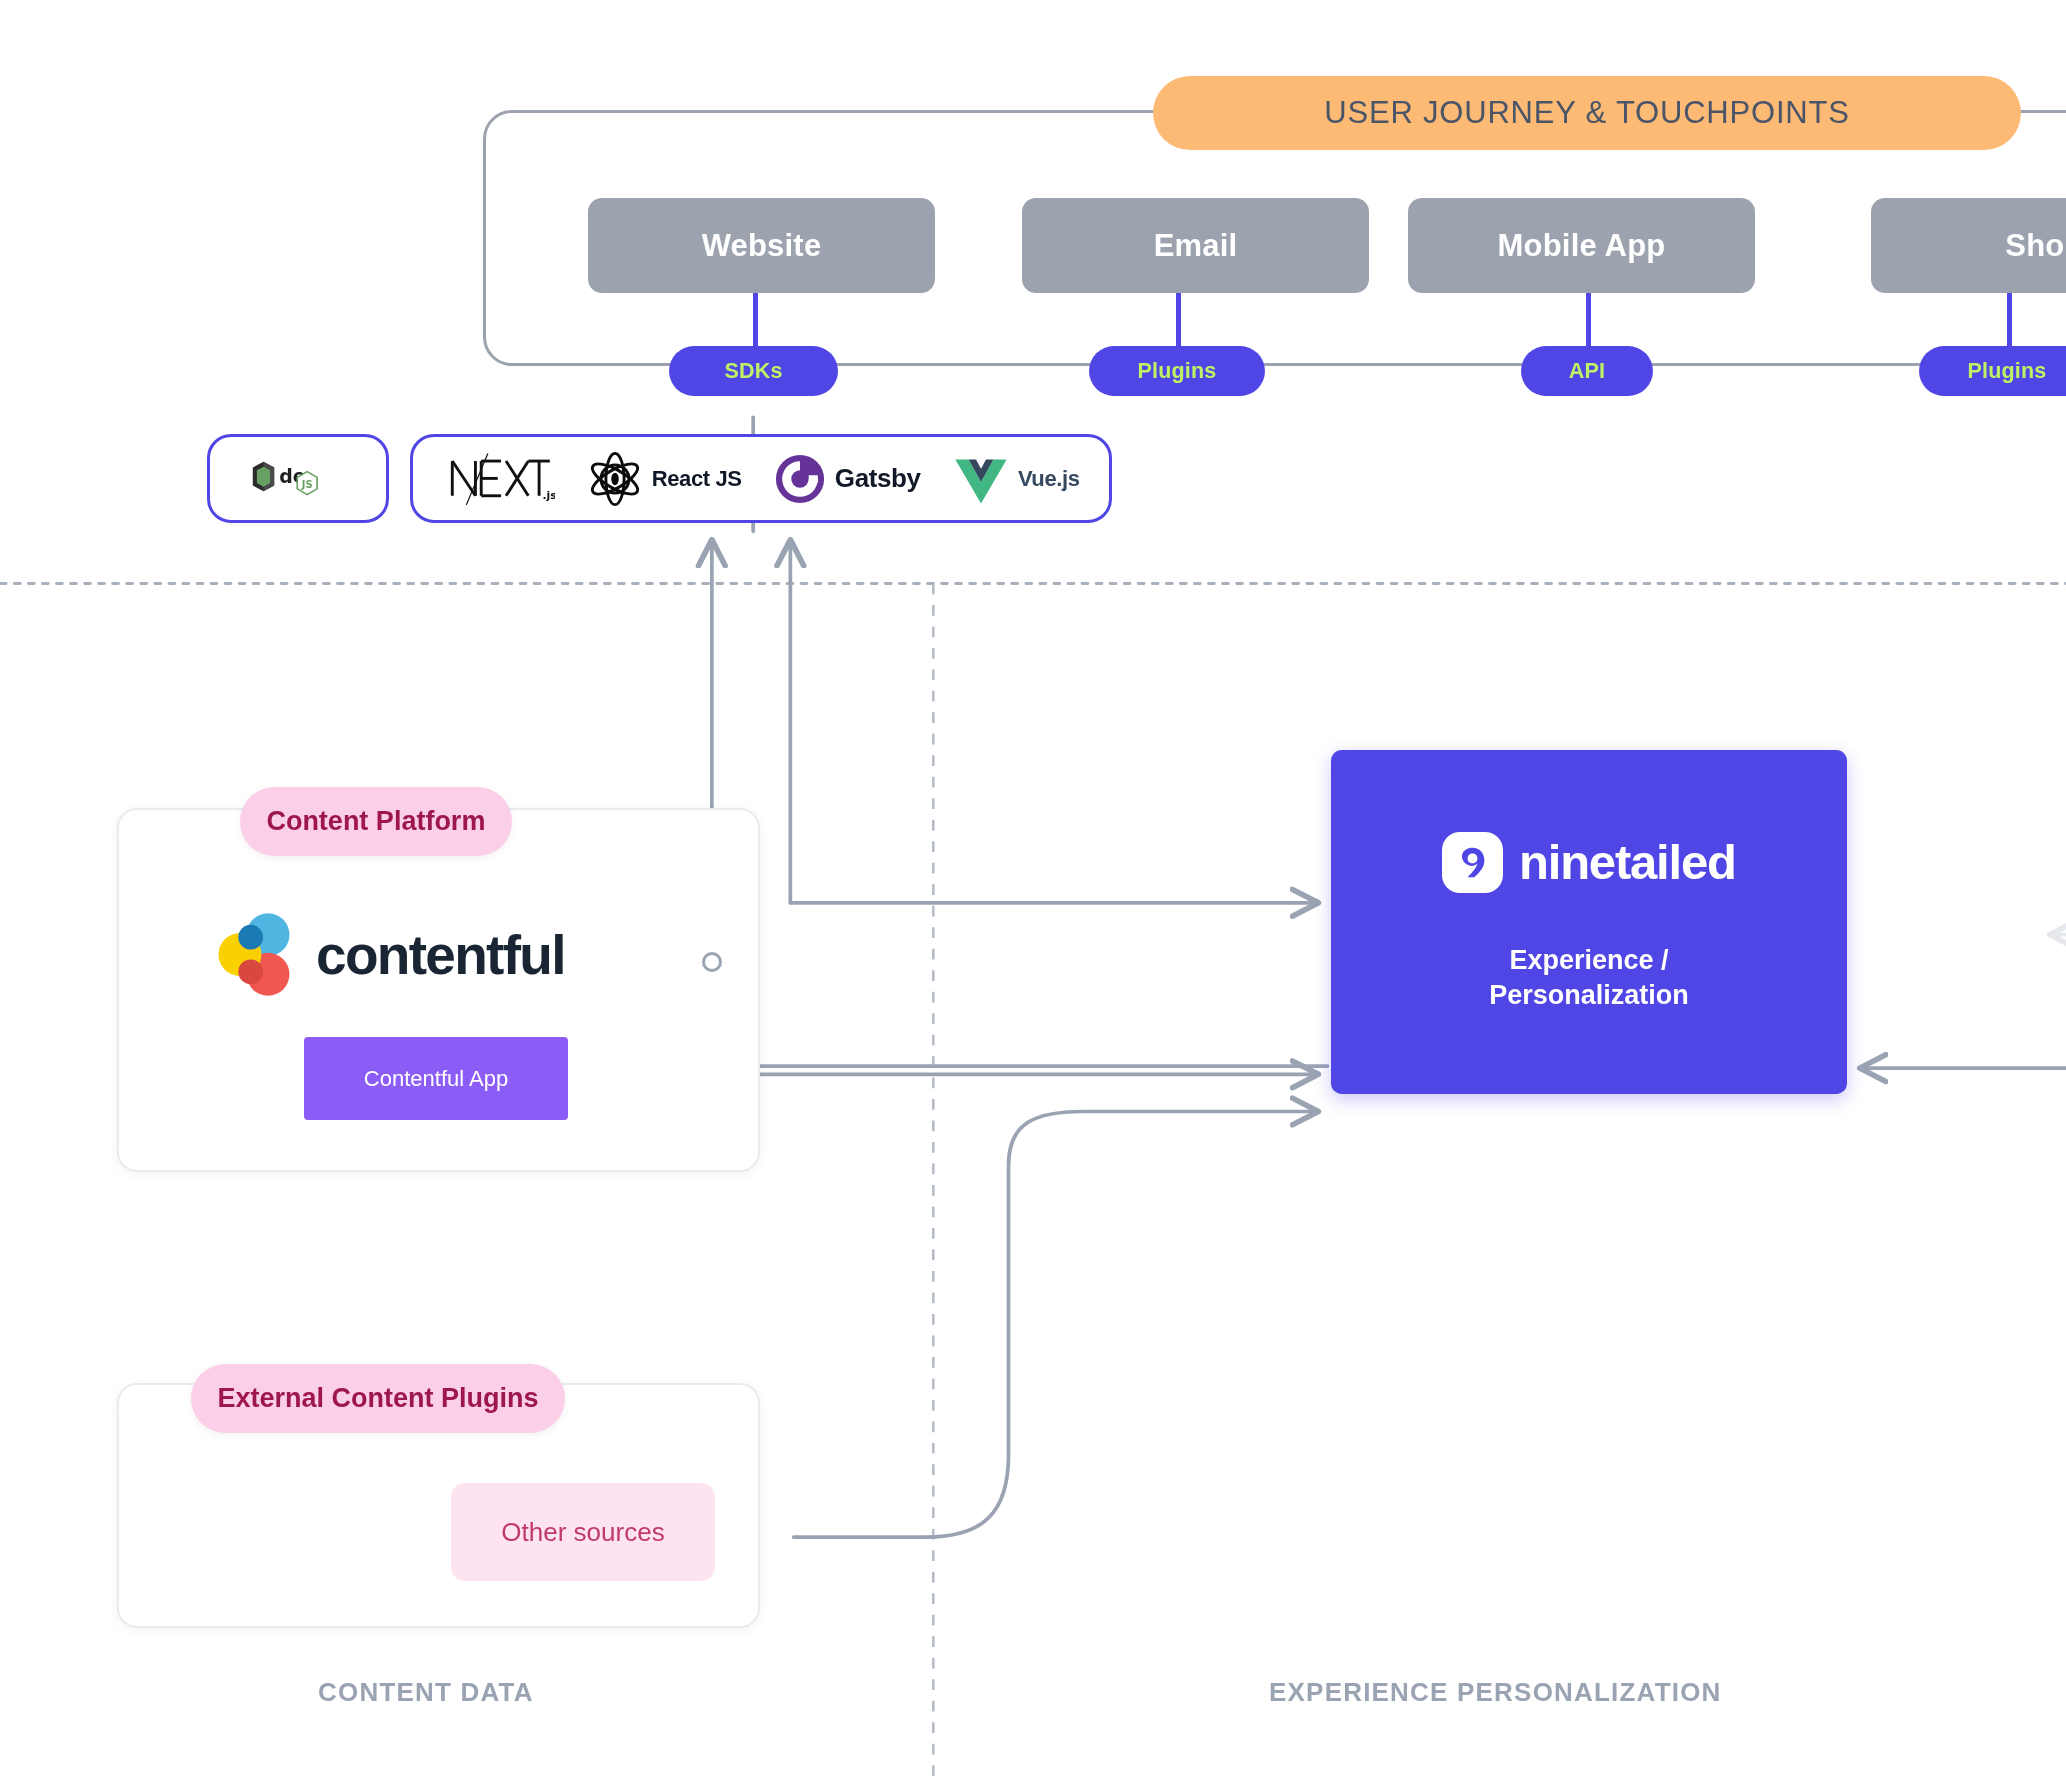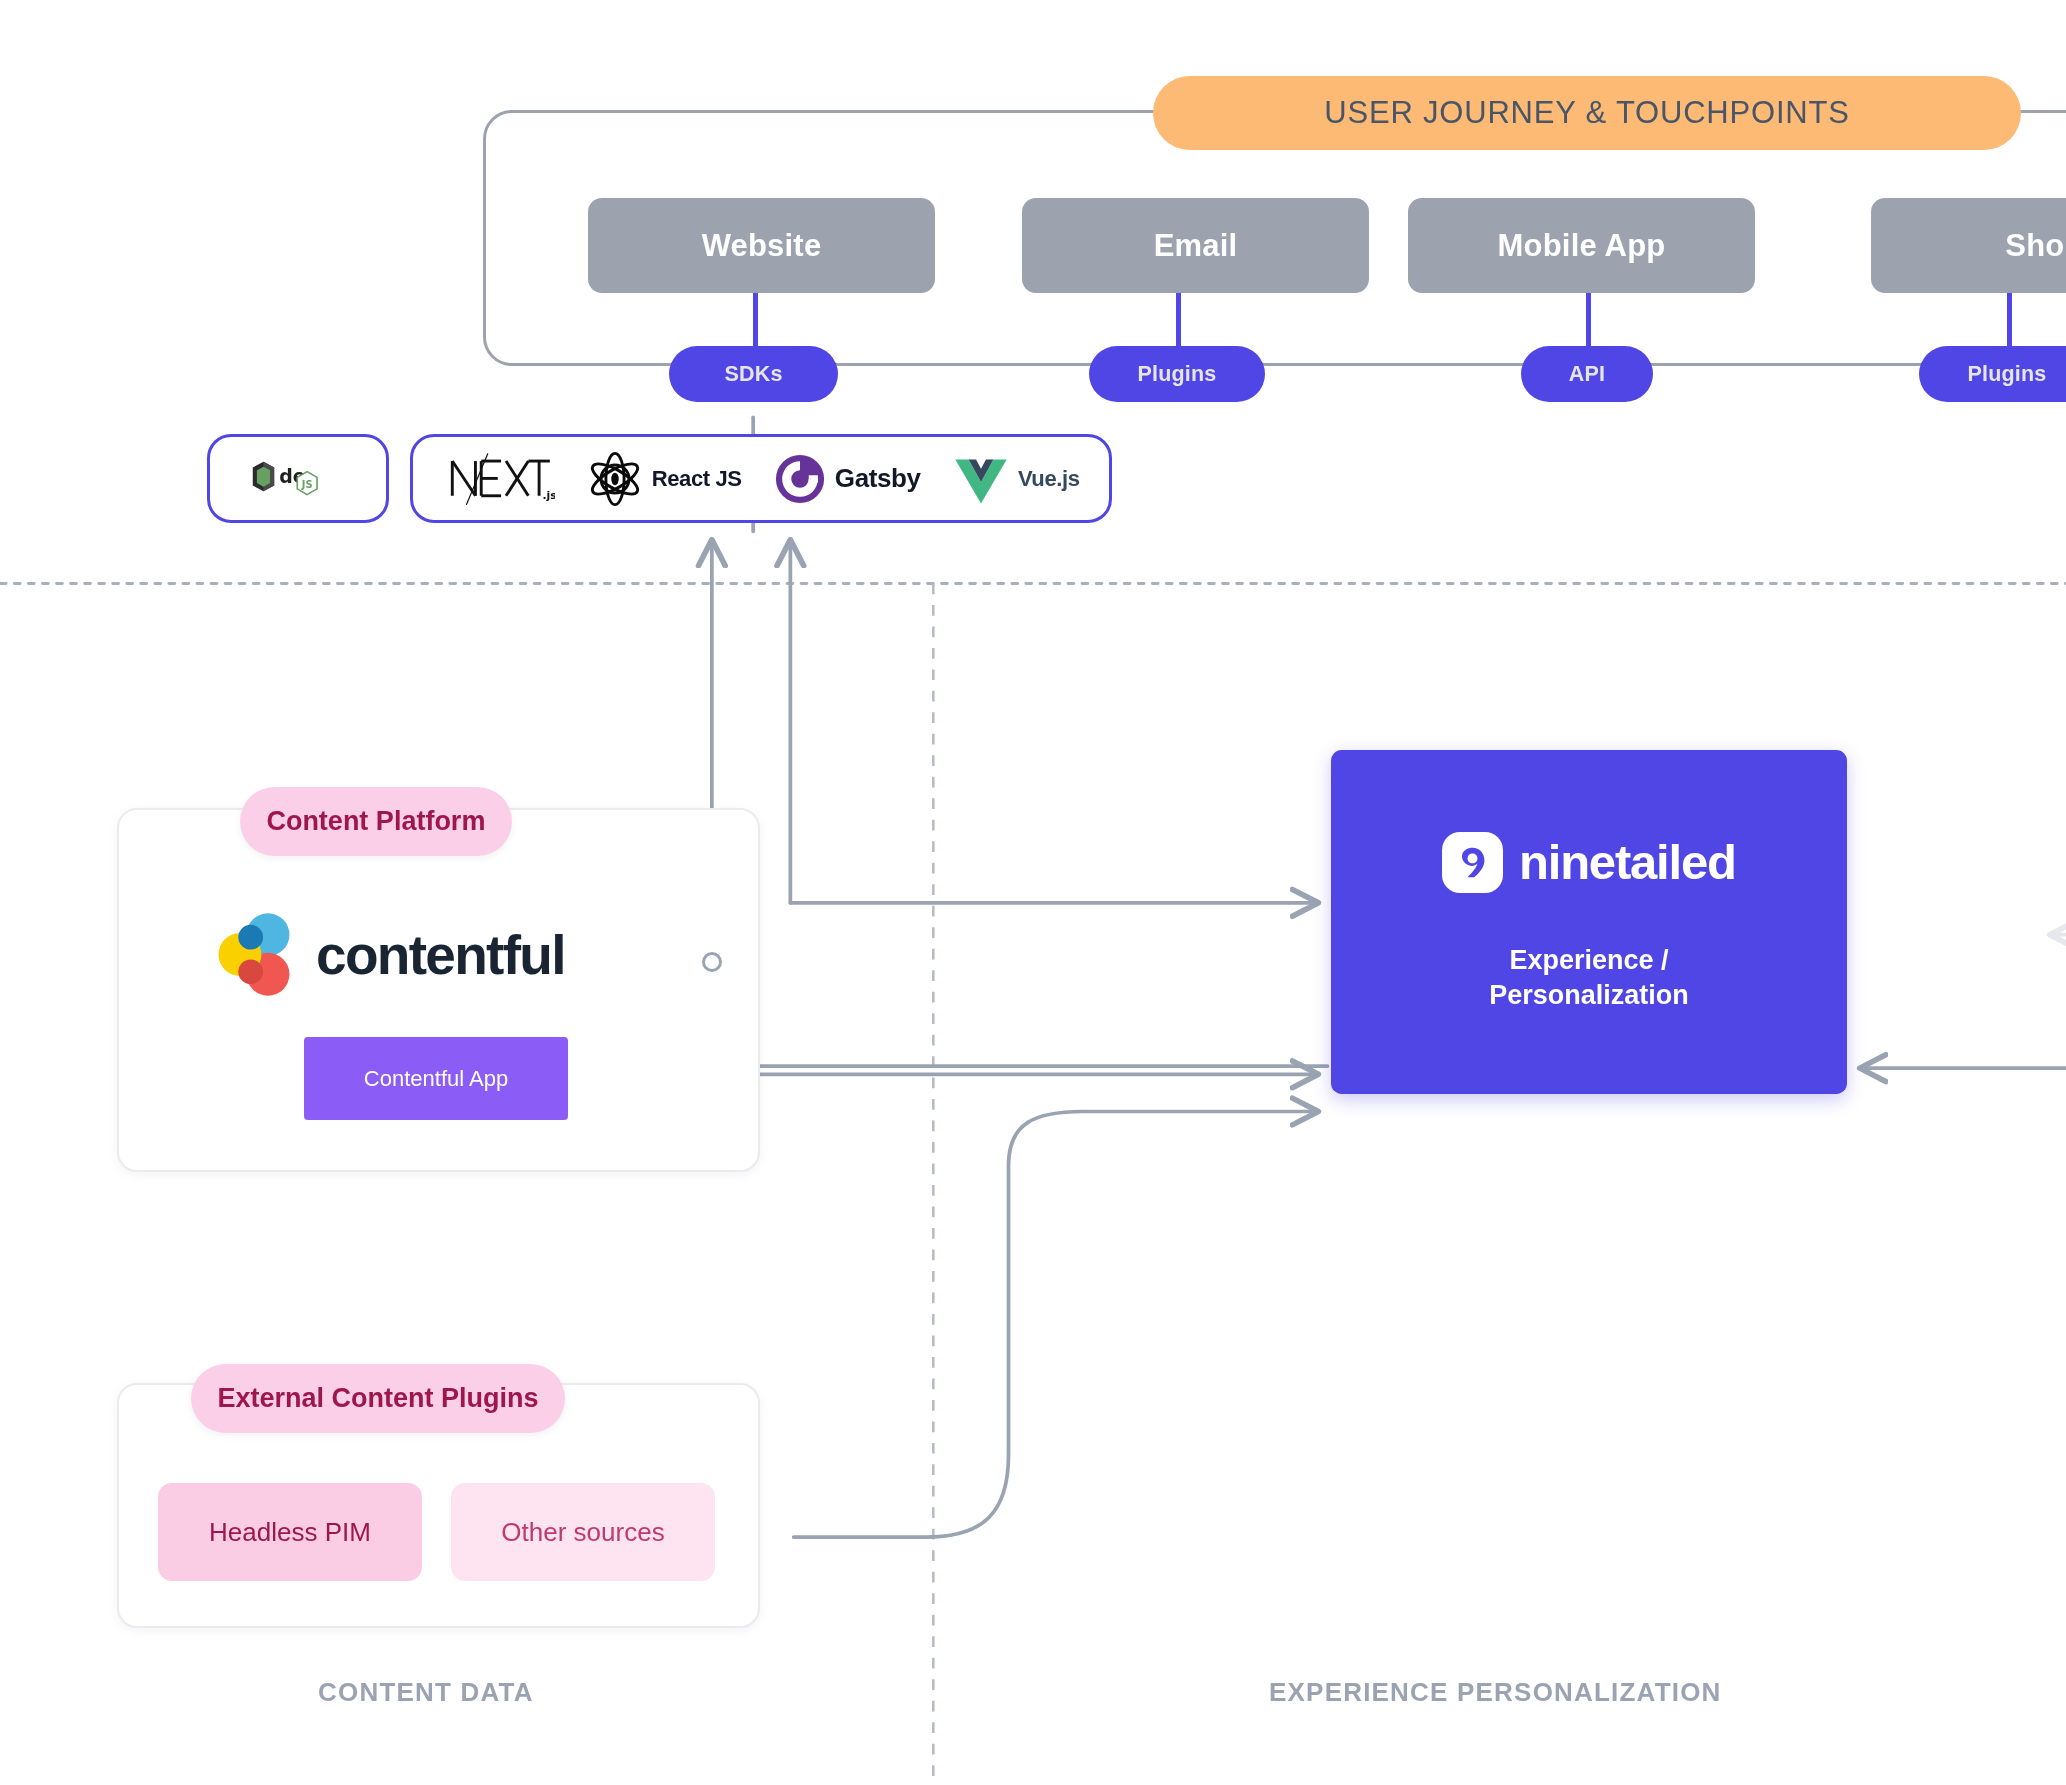--- a/index.html
+++ b/index.html
@@ -34,24 +34,24 @@
   }
 
   .touchpoint {
     position:absolute; width:347px; height:95px; top:198px;
     background:#9ca3af; border-radius:14px;
     display:flex; align-items:center; justify-content:center;
     color:#ffffff; font-size:31px; font-weight:600; letter-spacing:0.2px;
   }
   .tp-stem { position:absolute; width:5px; background:#4f46e5; top:293px; height:58px; }
   .tp-pill {
-    position:absolute; height:56px; top:346px;
+    position:absolute; height:50px; top:346px;
     background:#4f46e5; border-radius:28px;
     display:flex; align-items:center; justify-content:center;
-    color:#e5e5e5; font-size:21.5px; font-weight:700; letter-spacing:0.2px;
+    color:#bef264; font-size:21.5px; font-weight:700; letter-spacing:0.2px;
     padding:0 18px; white-space:nowrap;
   }
 
   
   .fw-box {
     position:absolute; border:3.7px solid #4f46e5; border-radius:24px;
     background:#ffffff; display:flex; align-items:center; justify-content:center;
     gap:31px;
   }
   .fw-node  { left:207px;  top:434px; width:182px; height:89px; }
@@ -273,21 +273,20 @@
     <span style="font-size:55px; font-weight:700; color:#192532; letter-spacing:-1.7px;">contentful</span>
   </div>
 
   <div class="btn-app">Contentful App</div>
 
   <div class="abs" style="left:702px; top:952px; width:20px; height:20px; border:3.3px solid #9aa3b2; border-radius:50%;"></div>
 
   <div class="panel" style="left:117px; top:1383px; width:643px; height:245px;"></div>
   <div class="panel-badge badge-pink" style="left:191px; top:1364px;">External Content Plugins</div>
 
-  <div class="chip chip-pink-strong" style="left:158px; top:1483px; width:264px; height:98px;">Headless PIM</div>
   <div class="chip chip-pink-soft" style="left:451px; top:1483px; width:264px; height:98px;">Other sources</div>
 
   <div class="core">
     <div class="core-logo-row">
       <span class="core-mark">
         <svg width="41" height="41" viewBox="0 0 100 100">
           <path d="M50,14 C67,14 79,27 79,45 C79,60 70,72 54,86 L38,86 C52,72 60,62 62,52
                    C57,58 49,60 41,57 C29,53 22,41 25,30 C28,20 38,14 50,14 Z
                    M50,28 C43,28 38,33 38,40 C38,47 43,52 50,52 C57,52 62,47 62,40 C62,33 57,28 50,28 Z" fill="#4f46e5"></path>
         </svg>

